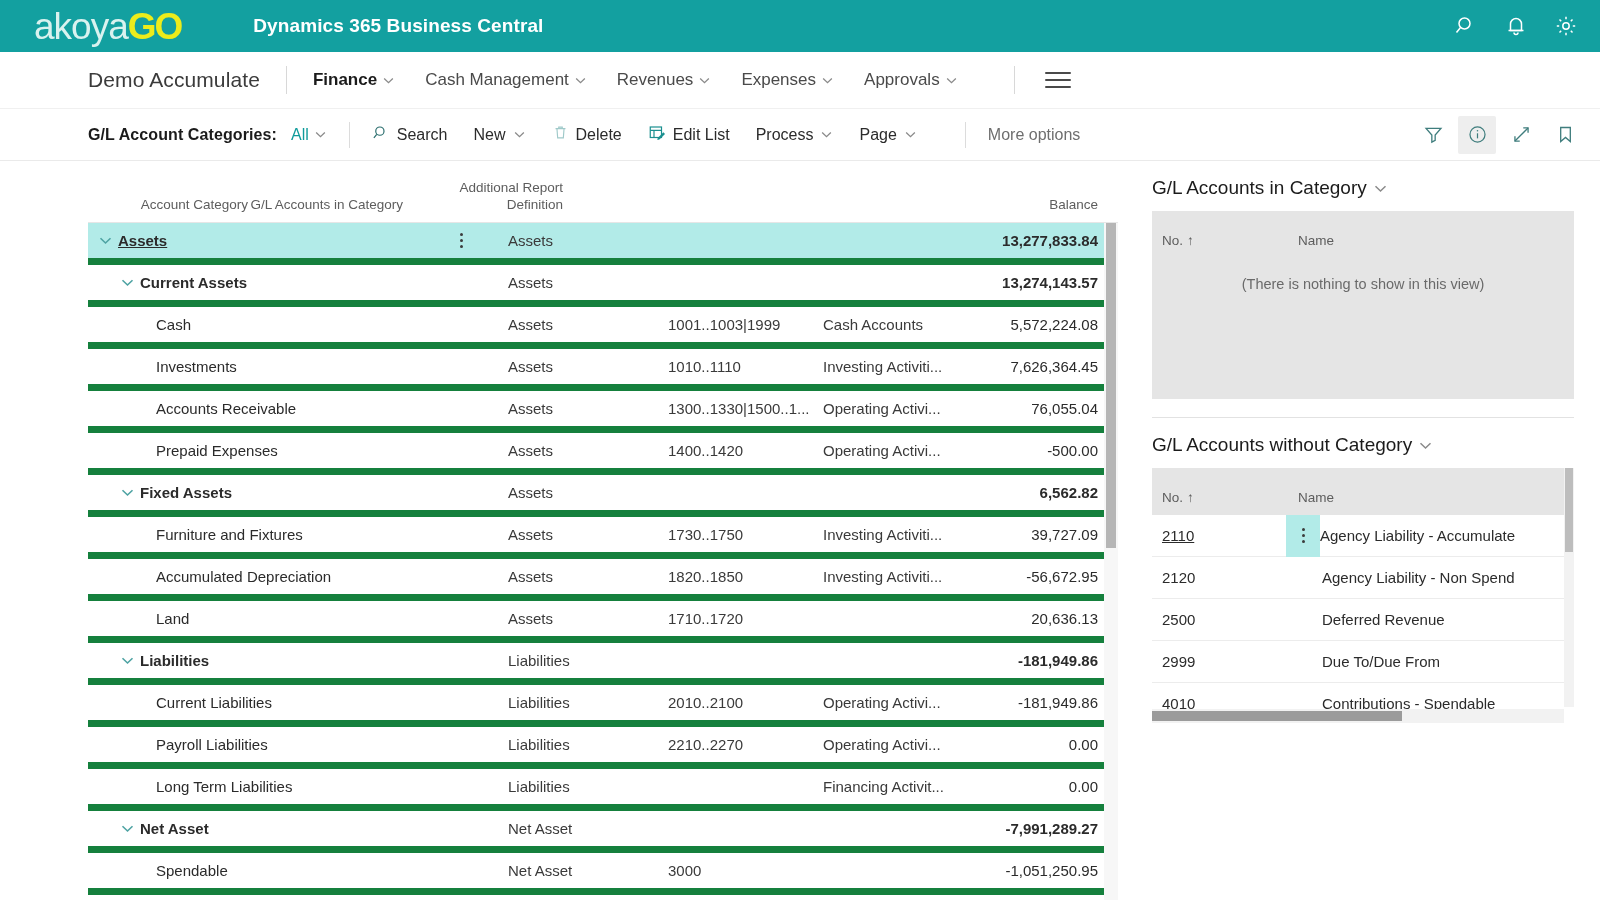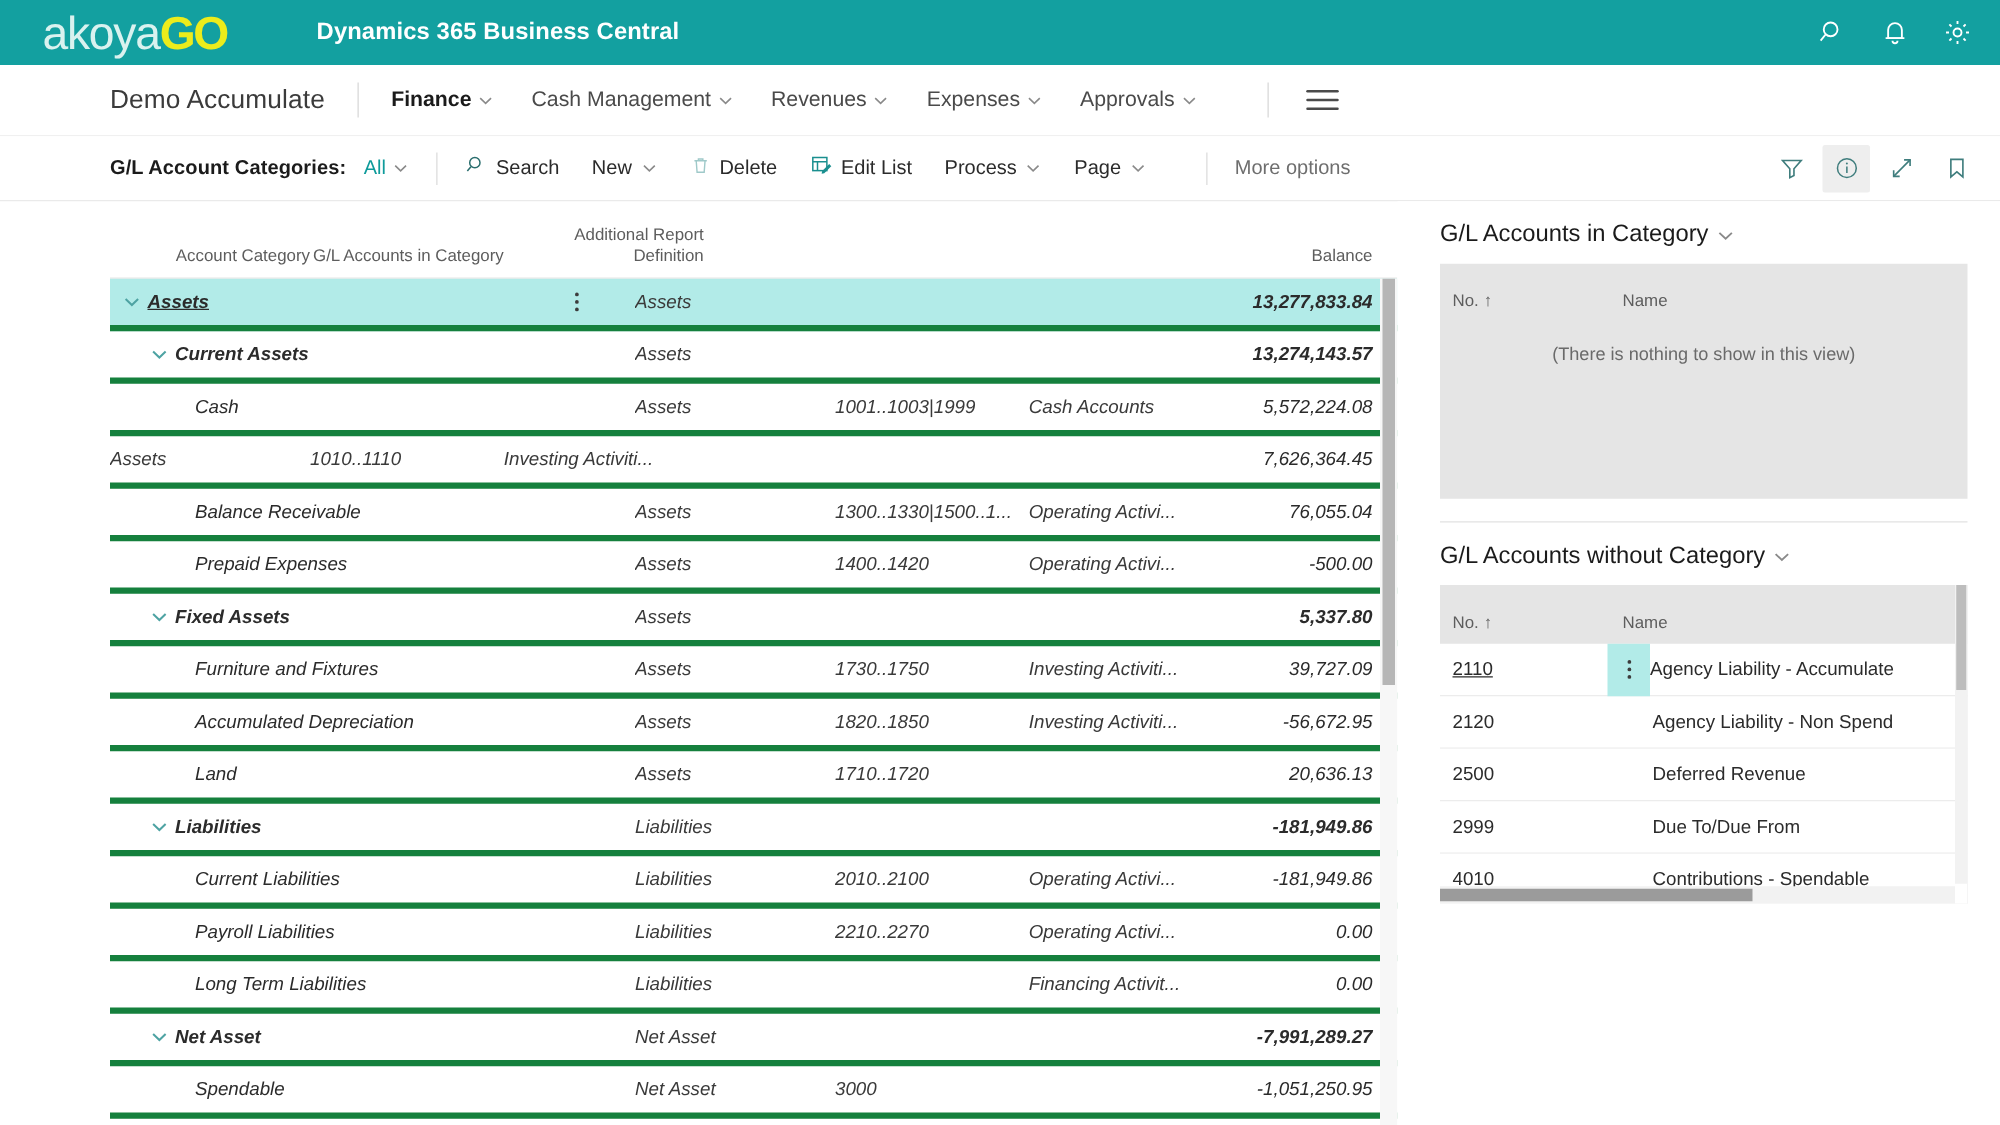--- a/index.html
+++ b/index.html
@@ -138,24 +138,23 @@
   .c-acct { width: 155px; }
   .c-rep  { width: 160px; }
   .c-bal  { flex: 1; text-align: right; padding-right: 20px; }
 
   .sortchev { color:#7d7d7d; display:inline-flex; padding-bottom:1px;}
 
   .rows { position:relative; }
   .row {
     display:flex; align-items:center;
     height: 42px;
-    border-bottom: 5px solid #15803d;
+    border-bottom: 7px solid #15803d;
     font-size: 15px;
     color: #2b2b2b;
-    font-style: italic;
   }
   .row.selected { background: #b2ebe8; }
   .row .c-desc { display:flex; align-items:center; gap:0; position:relative;}
   .row .c-cat, .row .c-acct, .row .c-rep { color:#3a3a3a; overflow:hidden; white-space:nowrap; text-overflow:ellipsis; padding-right:8px;}
   .row .c-bal { font-variant-numeric: tabular-nums; }
   .row.level0 .c-desc .txt { font-weight: 700; }
   .row.level0 .c-bal { font-weight: 700; }
   .row.level1 .c-desc .txt { font-weight: 700; }
   .row.level1 .c-bal { font-weight: 700; }
   .row.level2 .c-desc .txt { font-weight: 400; }
@@ -465,28 +464,31 @@
         <div class="row level2">
           <div class="c-desc indent2">
             <span class="txt">Cash</span>
           </div>
           <div class="c-cat">Assets</div>
           <div class="c-acct">1001..1003|1999</div>
           <div class="c-rep">Cash Accounts</div>
           <div class="c-bal">5,572,224.08</div>
         </div>
         <div class="row level2">
+          <div class="c-desc indent2">
+            <span class="txt">Investments</span>
+          </div>
           <div class="c-cat">Assets</div>
           <div class="c-acct">1010..1110</div>
           <div class="c-rep">Investing Activiti...</div>
           <div class="c-bal">7,626,364.45</div>
         </div>
         <div class="row level2">
           <div class="c-desc indent2">
-            <span class="txt">Balance Receivable</span>
+            <span class="txt">Accounts Receivable</span>
           </div>
           <div class="c-cat">Assets</div>
           <div class="c-acct">1300..1330|1500..1...</div>
           <div class="c-rep">Operating Activi...</div>
           <div class="c-bal">76,055.04</div>
         </div>
         <div class="row level2">
           <div class="c-desc indent2">
             <span class="txt">Prepaid Expenses</span>
           </div>
@@ -500,21 +502,21 @@
             <span class="exp">
               <svg width="15" height="15" viewBox="0 0 12 12" fill="none" stroke="currentColor" stroke-width="1.3">
                 <path d="M2 4.2 6 8 10 4.2"></path>
               </svg>
             </span>
             <span class="txt">Fixed Assets</span>
           </div>
           <div class="c-cat">Assets</div>
           <div class="c-acct"></div>
           <div class="c-rep"></div>
-          <div class="c-bal">5,337.80</div>
+          <div class="c-bal">6,562.82</div>
         </div>
         <div class="row level2">
           <div class="c-desc indent2">
             <span class="txt">Furniture and Fixtures</span>
           </div>
           <div class="c-cat">Assets</div>
           <div class="c-acct">1730..1750</div>
           <div class="c-rep">Investing Activiti...</div>
           <div class="c-bal">39,727.09</div>
         </div>

